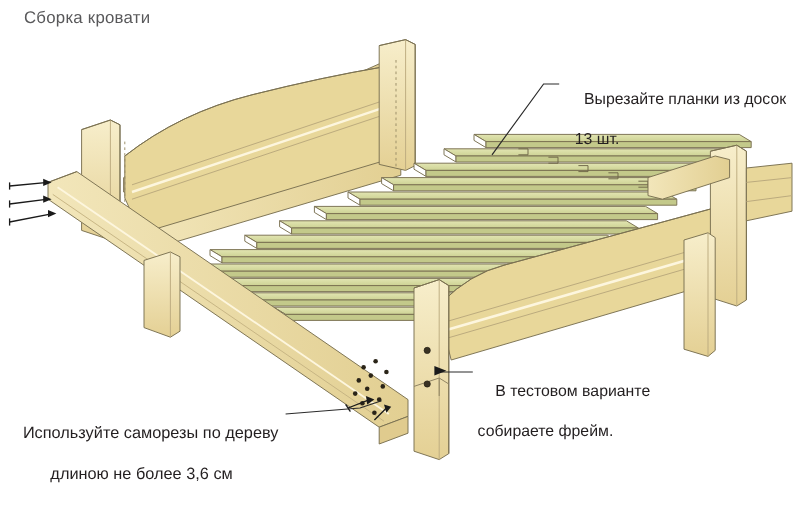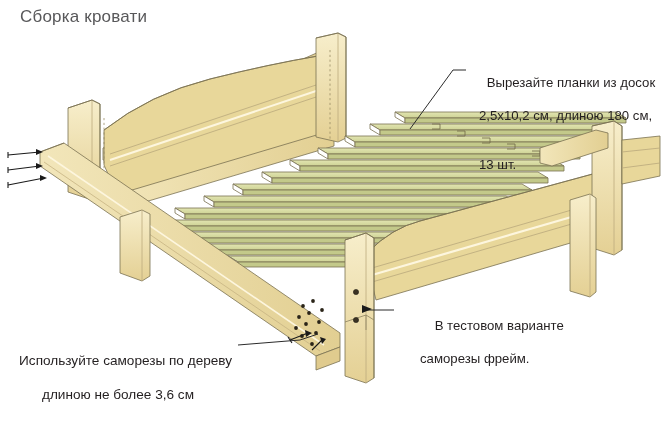--- a/index.html
+++ b/index.html
@@ -1,25 +1,25 @@
 <!DOCTYPE html>
 <html><head>
 <meta charset="utf-8">
 <style>
   html,body{margin:0;padding:0;background:#ffffff;}
   body{width:670px;height:436px;position:relative;overflow:hidden;
        font-family:"Liberation Sans","DejaVu Sans",sans-serif;}
   #stage{position:absolute;inset:0;width:670px;height:436px;}
   #diagram{position:absolute;left:0;top:0;width:670px;height:436px;}
   .txt{position:absolute;color:#231f20;white-space:pre;line-height:1.24;}
-  #page-title{left:20px;top:6px;font-size:17px;color:#58585a;letter-spacing:.2px;}
+  #page-title{left:20px;top:6px;font-size:14px;color:#58585a;letter-spacing:.2px;}
   #note-slats{left:472px;top:59px;font-size:13.2px;}
   #note-slats .l2{display:block;padding-left:7px;}
   #note-slats .l3{display:block;padding-left:7px;}
-  #note-frame{left:420px;top:302px;font-size:13.2px;}
+  #note-frame{left:398px;top:302px;font-size:13.2px;}
   #note-screws{left:2px;top:336px;font-size:13.6px;text-align:center;width:232px;}
   #note-screws .l2{display:block;}
 </style>
 </head>
 <body>
 
 <div id="stage">
 
   <svg id="diagram" viewBox="0 0 670 436">
     <defs>
@@ -270,27 +270,26 @@
 
     <g>
       <polygon points="362,305 372,309 362,313" fill="#1a1a1a"></polygon>
     </g>
   </svg>
 
   <div class="txt" id="page-title">Сборка кровати</div>
 
   <div class="txt" id="note-slats">
     <span class="l1">Вырезайте планки из досок</span>
-    <span class="l2">2,5х10,2 см, длиною 180 см,</span>
     <span class="l3">13 шт.</span>
   </div>
 
   <div class="txt" id="note-frame">
     <span>В тестовом варианте</span>
-    <span style="display:block">саморезы фрейм.</span>
+    <span style="display:block">собираете фрейм.</span>
   </div>
 
   <div class="txt" id="note-screws">
     <span>Используйте саморезы по дереву</span>
     <span class="l2">длиною не более 3,6 см</span>
   </div>
 
 </div>
 
 </body></html>

